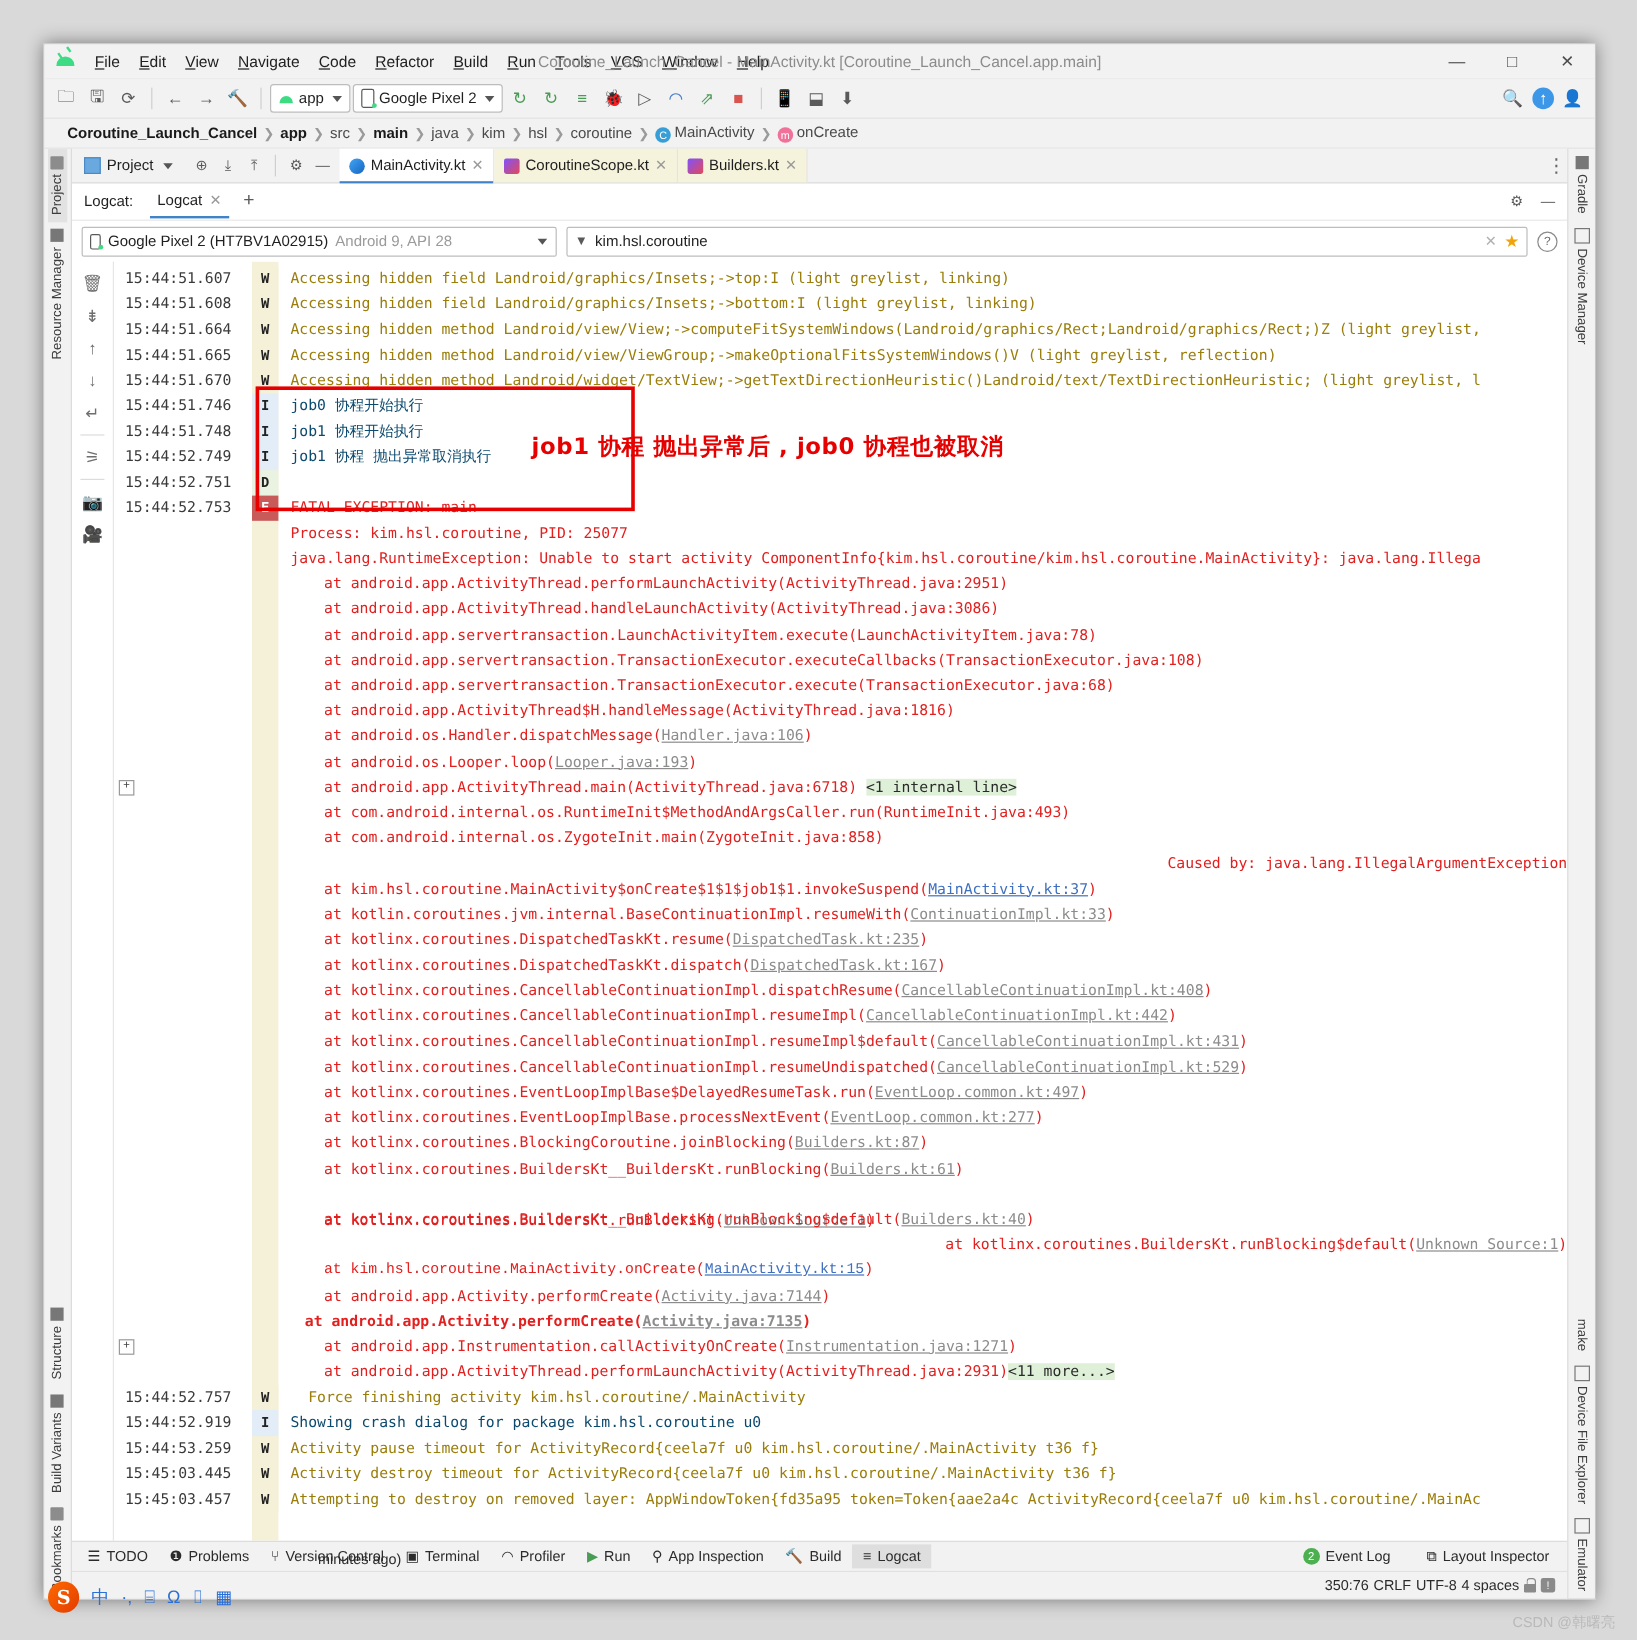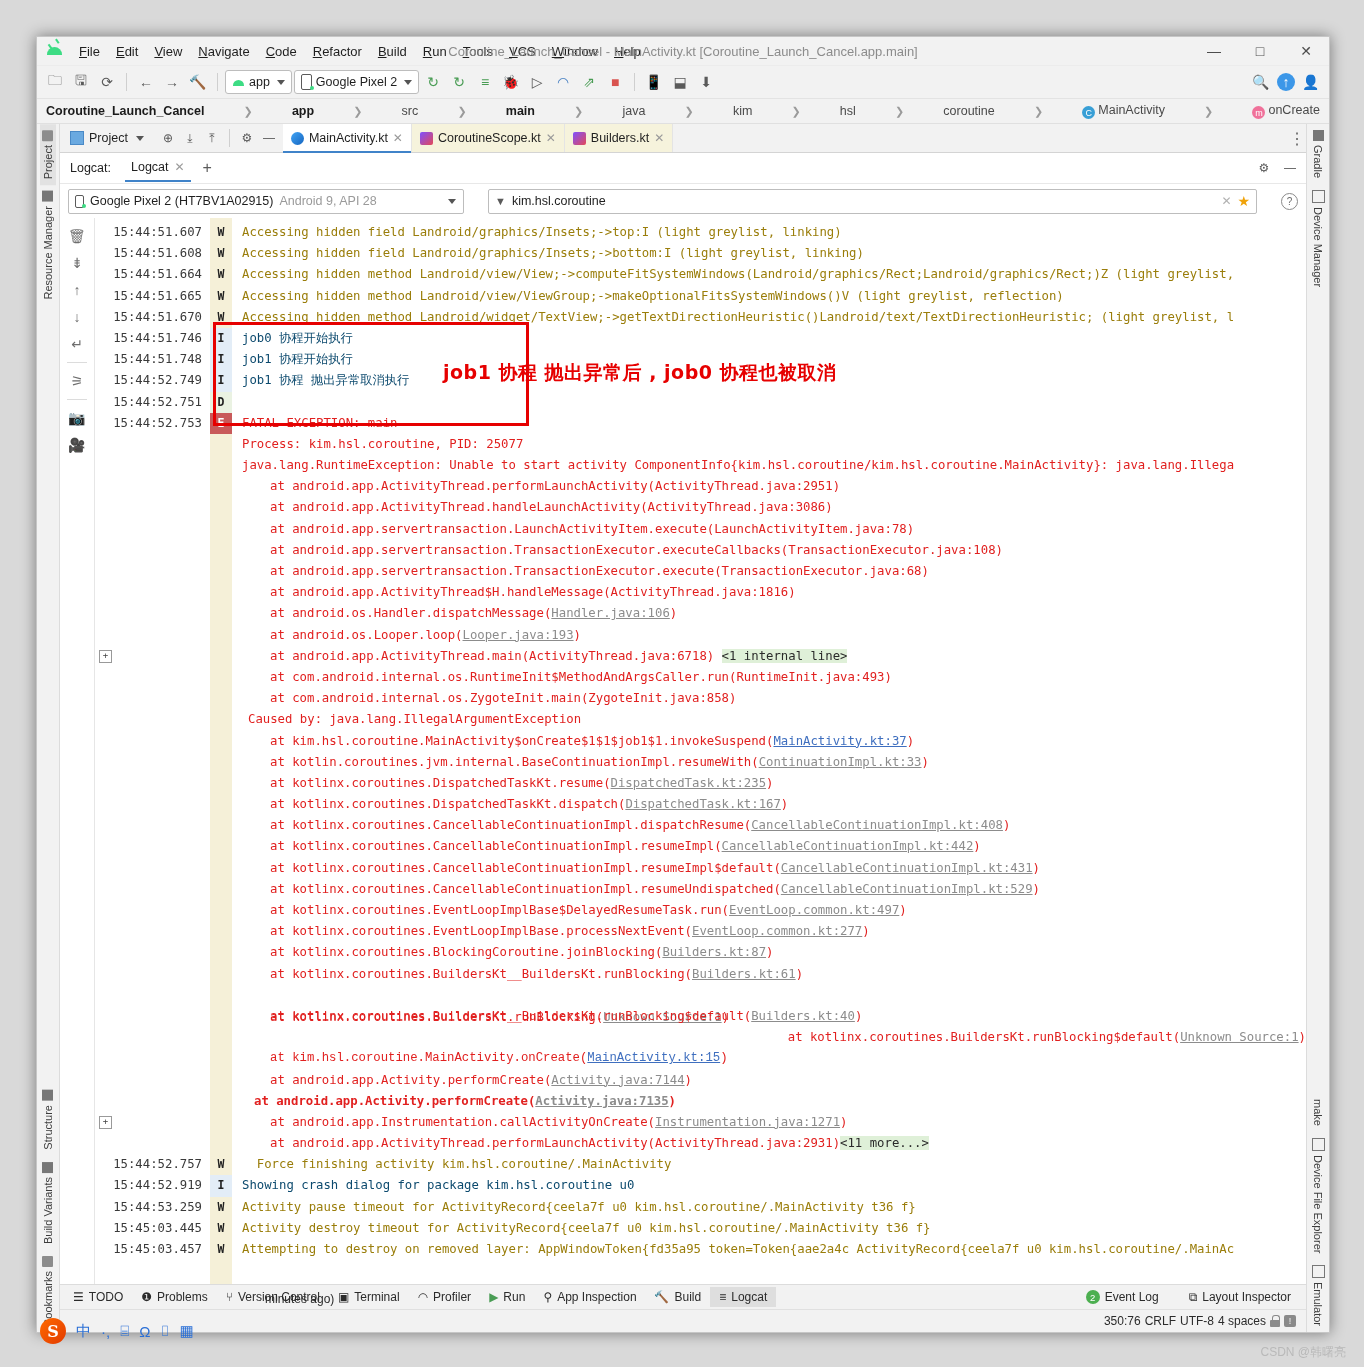--- a/index.html
+++ b/index.html
@@ -92,23 +92,22 @@
     border-radius: 2px; position: relative; display:inline-block;
   }
   .phone-ic::after {
     content:""; position:absolute; right:-3px; bottom:-1px;
     width:4px; height:4px; border-radius:50%; background:#3ddc84;
   }
 
   
   .crumbs {
     height: 24px; display: flex; align-items: center;
-    background: #f2f2f2; padding: 0 9px; font-size: 12.5px;
+    background: #f2f2f2; padding: 0 19px; font-size: 12.5px;
     border-bottom: 1px solid #e0e0e0;
-    justify-content: space-between;
   }
   .crumb { color: #4a4a4a; white-space: nowrap; }
   .crumb.bold { font-weight: bold; color: #1a1a1a; }
   .crumb-sep { color: #9a9a9a; margin: 0 5px; font-size: 11px; }
   .badge-c, .badge-m {
     display: inline-flex; align-items: center; justify-content: center;
     width: 13px; height: 13px; border-radius: 50%;
     font-size: 9px; color: #fff; margin-right: 3px; vertical-align: -2px;
   }
   .badge-c { background: #389fd6; }
@@ -184,21 +183,21 @@
   .lh-label { font-size: 12.5px; color: #1f1f1f; margin-right: 14px; }
   .lh-tab {
     font-size: 12.5px; color: #1f1f1f; padding: 5px 6px 6px;
     border-bottom: 2px solid #4083c9; display: flex; align-items: center; gap: 6px;
   }
   .lh-plus { font-size: 16px; color: #5a5a5a; margin-left: 12px; }
   .lh-right { position: absolute; right: 6px; display: flex; align-items: center; gap: 6px; }
 
   
   .filter-row {
-    height: 34px; display: flex; align-items: center; gap: 24px;
+    height: 34px; display: flex; align-items: center; gap: 8px;
     padding: 0 8px; background: #fff;
   }
   .dev-sel {
     width: 382px; height: 23px; border: 1px solid #bdbdbd; background: #fff;
     display: flex; align-items: center; gap: 6px; padding: 0 6px;
     font-size: 12.5px; color: #1f1f1f; border-radius: 2px; position: relative;
   }
   .dev-sel .muted { color: #9a9a9a; }
   .dev-sel .caret { position: absolute; right: 7px; }
   .search-box {
@@ -231,21 +230,21 @@
 
   .log-scroll {
     flex: 1; min-width: 0; overflow: hidden; position: relative;
     font-family: "DejaVu Sans Mono", monospace;
     font-size: 12.3px; line-height: 21.2px;
     padding-top: 4px;
   }
   .gutter-col { position: absolute; left: 115px; top: 0; bottom: 0; width: 22px;
                 background: #f5f0d8; }
   .log-line { display: flex; white-space: pre; height: 21.2px; align-items: center; position: relative; }
-  .ts { width: 115px; flex: none; text-align: right; padding-right: 8px;
+  .ts { width: 115px; flex: none; text-align: center; padding-right: 8px;
         color: #3a3a3a; box-sizing: border-box; }
   .lvl { width: 22px; flex: none; text-align: center; font-weight: bold;
          font-size: 11.5px; box-sizing: border-box; }
   .msg { padding-left: 10px; flex: 1; min-width: 0; overflow: hidden; }
 
   .lv-W { background: #f5f0d8; color: #222; }
   .lv-I { background: #e3edf7; color: #222; }
   .lv-D { background: #eaf2e2; color: #222; }
   .lv-E { background: #c85a5a; color: #fff; }
   .lv-none { background: transparent; }
@@ -545,21 +544,21 @@
               <div class="log-line"><span class="ts"></span><span class="lvl lv-none"></span><span class="msg c-err" style="padding-left: 38px;">at android.app.ActivityThread.handleLaunchActivity(ActivityThread.java:3086)</span></div>
               <div class="log-line"><span class="ts"></span><span class="lvl lv-none"></span><span class="msg c-err" style="padding-left: 38px;">at android.app.servertransaction.LaunchActivityItem.execute(LaunchActivityItem.java:78)</span></div>
               <div class="log-line"><span class="ts"></span><span class="lvl lv-none"></span><span class="msg c-err" style="padding-left: 38px;">at android.app.servertransaction.TransactionExecutor.executeCallbacks(TransactionExecutor.java:108)</span></div>
               <div class="log-line"><span class="ts"></span><span class="lvl lv-none"></span><span class="msg c-err" style="padding-left: 38px;">at android.app.servertransaction.TransactionExecutor.execute(TransactionExecutor.java:68)</span></div>
               <div class="log-line"><span class="ts"></span><span class="lvl lv-none"></span><span class="msg c-err" style="padding-left: 38px;">at android.app.ActivityThread$H.handleMessage(ActivityThread.java:1816)</span></div>
               <div class="log-line"><span class="ts"></span><span class="lvl lv-none"></span><span class="msg c-err" style="padding-left: 38px;">at android.os.Handler.dispatchMessage(<span class="c-graylink">Handler.java:106</span>)</span></div>
               <div class="log-line"><span class="ts"></span><span class="lvl lv-none"></span><span class="msg c-err" style="padding-left: 38px;">at android.os.Looper.loop(<span class="c-graylink">Looper.java:193</span>)</span></div>
               <div class="log-line"><span class="ts"></span><span class="lvl lv-none"></span><span class="msg c-err" style="padding-left: 38px;">at android.app.ActivityThread.main(ActivityThread.java:6718) <span class="c-internal">&lt;1 internal line&gt;</span></span><span class="fold">+</span></div>
               <div class="log-line"><span class="ts"></span><span class="lvl lv-none"></span><span class="msg c-err" style="padding-left: 38px;">at com.android.internal.os.RuntimeInit$MethodAndArgsCaller.run(RuntimeInit.java:493)</span></div>
               <div class="log-line"><span class="ts"></span><span class="lvl lv-none"></span><span class="msg c-err" style="padding-left: 38px;">at com.android.internal.os.ZygoteInit.main(ZygoteInit.java:858)</span></div>
-              <div class="log-line"><span class="ts"></span><span class="lvl lv-none"></span><span class="msg c-err" style="padding-left: 16px;">Caused by: java.lang.IllegalArgumentException</span></div>
+              <div class="log-line"><span class="ts"></span><span class="lvl lv-none"></span><span class="msg c-err" style="padding-left: 16px; text-align: right;">Caused by: java.lang.IllegalArgumentException</span></div>
               <div class="log-line"><span class="ts"></span><span class="lvl lv-none"></span><span class="msg c-err" style="padding-left: 38px;">at kim.hsl.coroutine.MainActivity$onCreate$1$1$job1$1.invokeSuspend(<span class="c-link">MainActivity.kt:37</span>)</span></div>
               <div class="log-line"><span class="ts"></span><span class="lvl lv-none"></span><span class="msg c-err" style="padding-left: 38px;">at kotlin.coroutines.jvm.internal.BaseContinuationImpl.resumeWith(<span class="c-graylink">ContinuationImpl.kt:33</span>)</span></div>
               <div class="log-line"><span class="ts"></span><span class="lvl lv-none"></span><span class="msg c-err" style="padding-left: 38px;">at kotlinx.coroutines.DispatchedTaskKt.resume(<span class="c-graylink">DispatchedTask.kt:235</span>)</span></div>
               <div class="log-line"><span class="ts"></span><span class="lvl lv-none"></span><span class="msg c-err" style="padding-left: 38px;">at kotlinx.coroutines.DispatchedTaskKt.dispatch(<span class="c-graylink">DispatchedTask.kt:167</span>)</span></div>
               <div class="log-line"><span class="ts"></span><span class="lvl lv-none"></span><span class="msg c-err" style="padding-left: 38px;">at kotlinx.coroutines.CancellableContinuationImpl.dispatchResume(<span class="c-graylink">CancellableContinuationImpl.kt:408</span>)</span></div>
               <div class="log-line"><span class="ts"></span><span class="lvl lv-none"></span><span class="msg c-err" style="padding-left: 38px;">at kotlinx.coroutines.CancellableContinuationImpl.resumeImpl(<span class="c-graylink">CancellableContinuationImpl.kt:442</span>)</span></div>
               <div class="log-line"><span class="ts"></span><span class="lvl lv-none"></span><span class="msg c-err" style="padding-left: 38px;">at kotlinx.coroutines.CancellableContinuationImpl.resumeImpl$default(<span class="c-graylink">CancellableContinuationImpl.kt:431</span>)</span></div>
               <div class="log-line"><span class="ts"></span><span class="lvl lv-none"></span><span class="msg c-err" style="padding-left: 38px;">at kotlinx.coroutines.CancellableContinuationImpl.resumeUndispatched(<span class="c-graylink">CancellableContinuationImpl.kt:529</span>)</span></div>
               <div class="log-line"><span class="ts"></span><span class="lvl lv-none"></span><span class="msg c-err" style="padding-left: 38px;">at kotlinx.coroutines.EventLoopImplBase$DelayedResumeTask.run(<span class="c-graylink">EventLoop.common.kt:497</span>)</span></div>
               <div class="log-line"><span class="ts"></span><span class="lvl lv-none"></span><span class="msg c-err" style="padding-left: 38px;">at kotlinx.coroutines.EventLoopImplBase.processNextEvent(<span class="c-graylink">EventLoop.common.kt:277</span>)</span></div>

